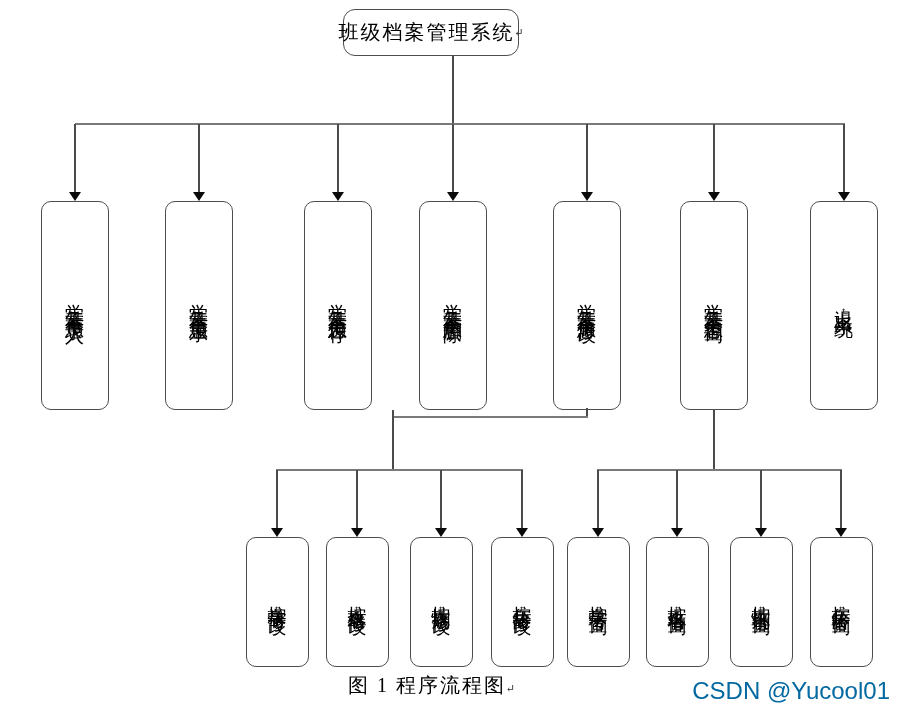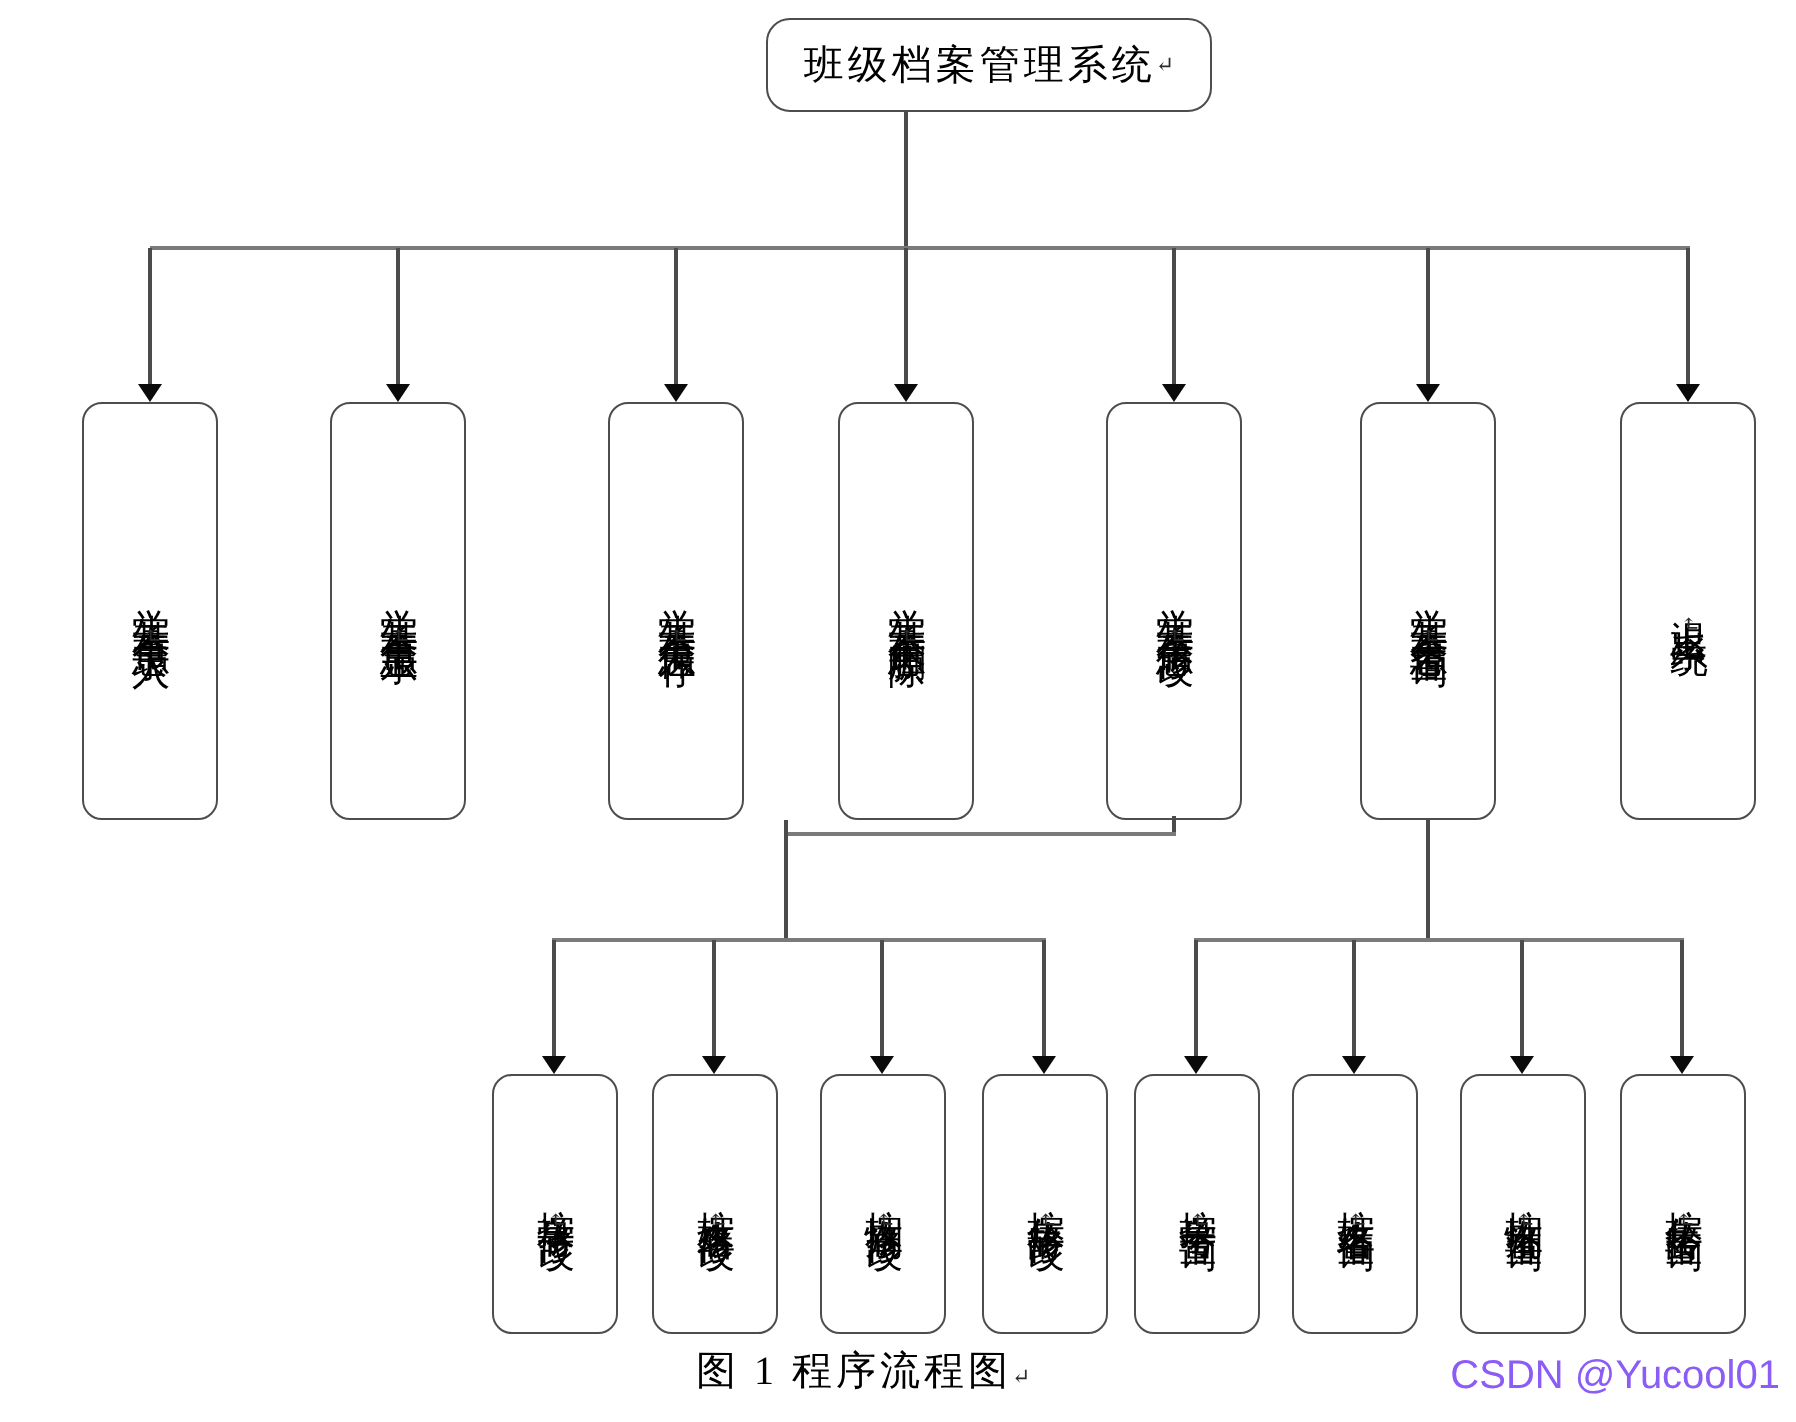--- a/index.html
+++ b/index.html
@@ -16,26 +16,25 @@
     box-sizing: border-box;
     border: 1.5px solid #4d4d4d;
     border-radius: 10px;
     background: #ffffff;
     display: flex;
     align-items: center;
     justify-content: center;
     color: #000000;
   }
   .title-node {
-    left: 343px; top: 9px; width: 223px; height: 47px;
+    left: 343px; top: 9px; width: 176px; height: 47px;
     border-radius: 12px;
     font-size: 20px;
     letter-spacing: 2px;
     white-space: nowrap;
-    margin-left: 40px;
   }
   .vnode {
     writing-mode: vertical-rl;
     text-orientation: mixed;
     font-size: 19px;
     letter-spacing: 3px;
     line-height: 1.0;
   }
   .l2 { top: 201px; width: 68px; height: 209px; }
   .l3 { top: 537px; width: 63px; height: 130px; }
@@ -54,22 +53,22 @@
     left: 348px; top: 672px;
     font-size: 20px;
     letter-spacing: 2px;
     color: #000000;
     white-space: nowrap;
     text-align: right;
   }
   .watermark {
     position: absolute;
     right: 8px; top: 677px;
-    font-size: 20px;
-    color: #8b5cf6;
+    font-size: 24px;
+    color: #0369a1;
     font-family: "Liberation Sans", "DejaVu Sans", sans-serif;
     white-space: nowrap;
   }
 </style>
 </head>
 <body>
 
 <div class="canvas">
 
   <div class="node title-node">

